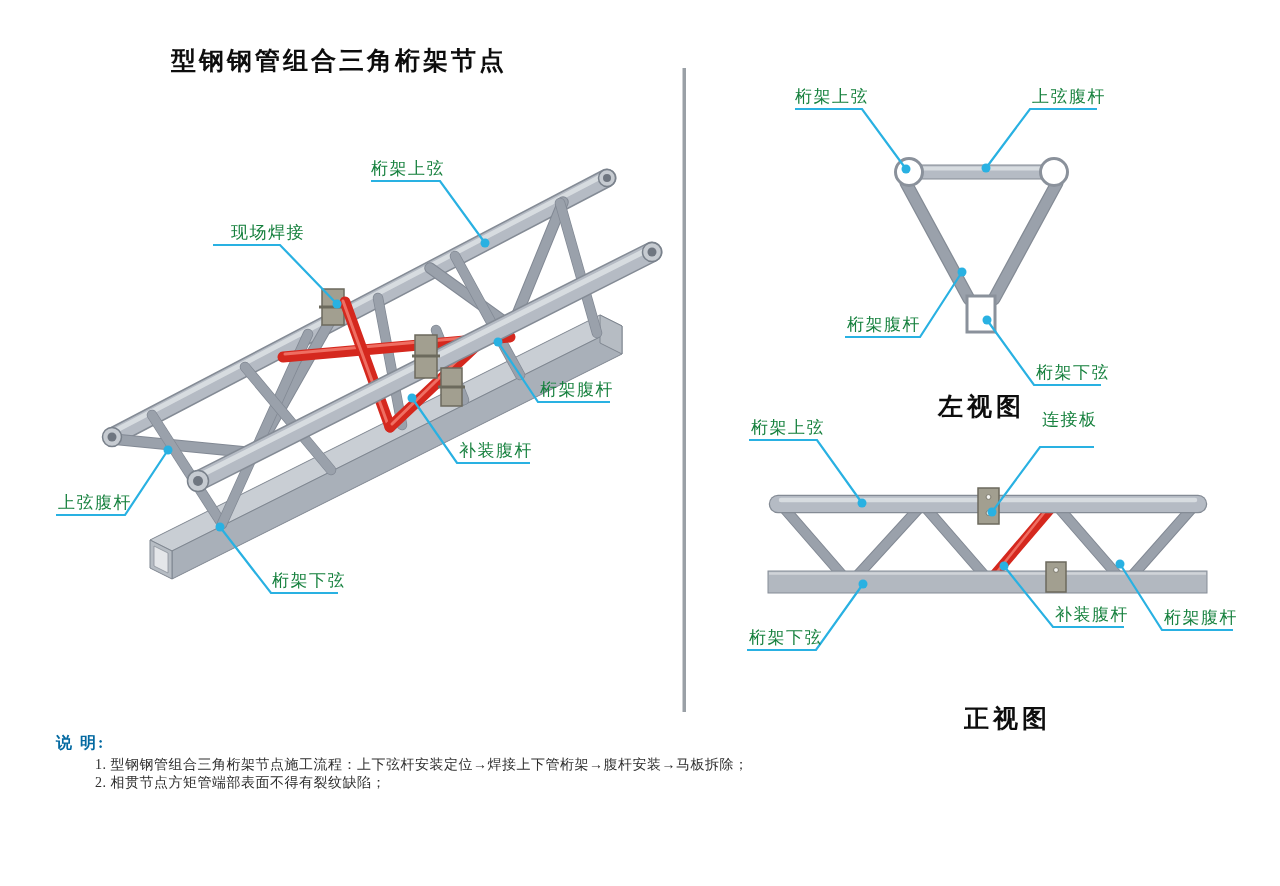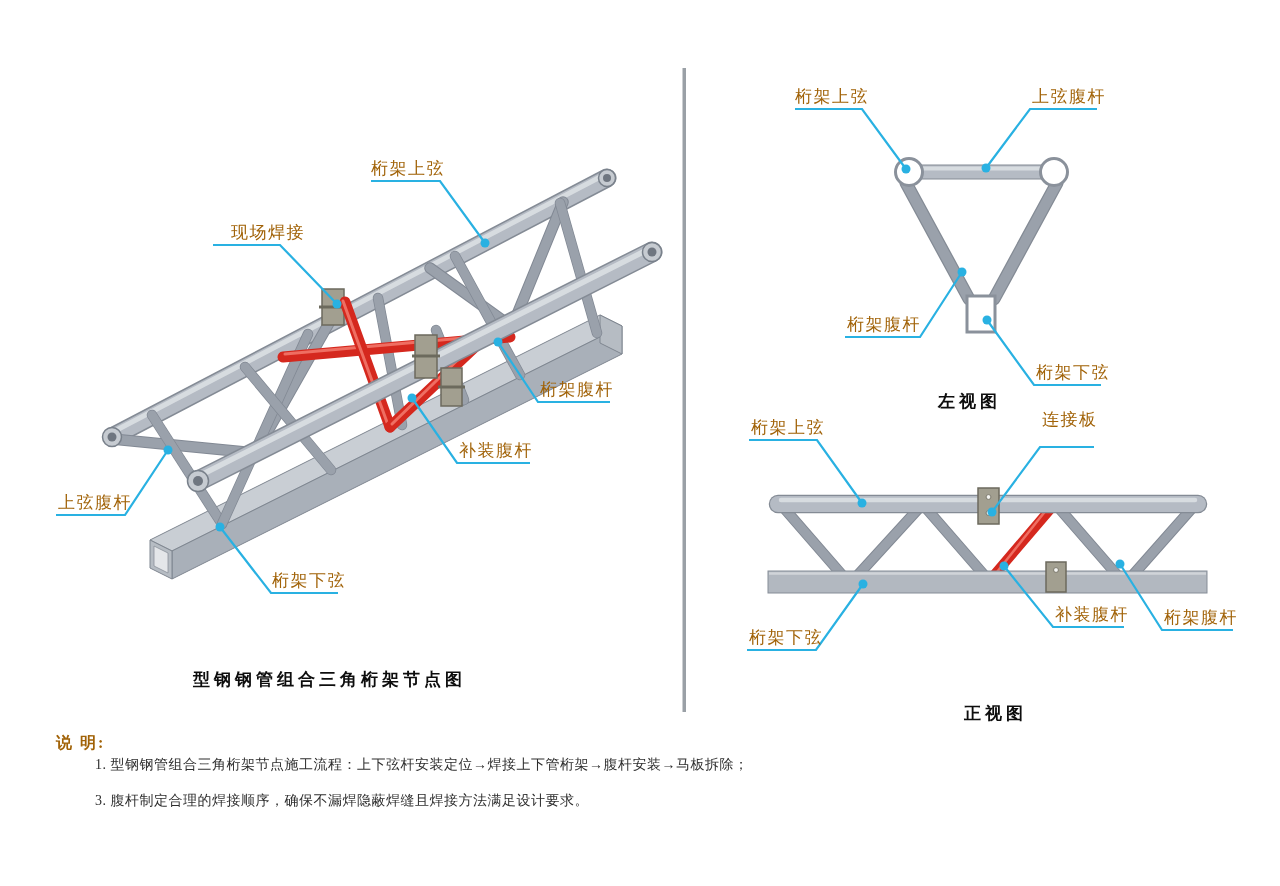--- a/index.html
+++ b/index.html
@@ -1,22 +1,22 @@
 <!DOCTYPE html>
 <html><head>
 <meta charset="utf-8">
 <style>
   html,body{margin:0;padding:0;background:#fff;}
   .canvas{position:relative;width:1280px;height:886px;background:#ffffff;overflow:hidden;
           font-family:"Liberation Serif",serif;}
   .title{position:absolute;left:171px;top:44px;font-size:25px;font-weight:bold;color:#0d0d0d;
          letter-spacing:3px;white-space:nowrap;}
-  .cap{position:absolute;font-size:17px;font-weight:bold;color:#0d0d0d;letter-spacing:4px;white-space:nowrap;}
-  .lbl{position:absolute;font-size:17px;color:#a16207;letter-spacing:1.5px;white-space:nowrap;}
-  .note-h{position:absolute;left:56px;top:733px;font-size:16px;font-weight:bold;color:#a16207;
+  .cap{position:absolute;font-size:25px;font-weight:bold;color:#0d0d0d;letter-spacing:4px;white-space:nowrap;}
+  .lbl{position:absolute;font-size:17px;color:#15803d;letter-spacing:1.5px;white-space:nowrap;}
+  .note-h{position:absolute;left:56px;top:733px;font-size:16px;font-weight:bold;color:#0369a1;
           letter-spacing:2px;white-space:nowrap;}
   .note{position:absolute;left:95px;font-size:14px;color:#2e2e2e;letter-spacing:0.5px;white-space:nowrap;}
   svg{position:absolute;left:0;top:0;}
   .leader{fill:none;stroke:#29b1e2;stroke-width:2.2;}
   .dot{fill:#29b1e2;stroke:none;}
   .tube-o{stroke:#848b95;stroke-linecap:round;fill:none;}
   .tube{stroke:#b5bbc4;stroke-linecap:round;fill:none;}
   .tube-h{stroke:#d9dde2;stroke-linecap:round;fill:none;opacity:.95;}
   .web{stroke:#9aa1ab;stroke-linecap:round;fill:none;}
   .web-o{stroke:#828994;stroke-linecap:round;fill:none;}
@@ -211,39 +211,39 @@
       <polyline class="leader" points="747,650 816,650 863,584"></polyline>
           <circle class="dot" cx="863" cy="584" r="4.5"></circle>
       <polyline class="leader" points="1124,627 1053,627 1004,566"></polyline>
           <circle class="dot" cx="1004" cy="566" r="4.5"></circle>
       <polyline class="leader" points="1233,630 1162,630 1120,564"></polyline>
           <circle class="dot" cx="1120" cy="564" r="4.5"></circle>
     </g>
   </g>
 </svg>
 
+<div class="title">型钢钢管组合三角桁架节点</div>
 
 <div class="lbl" style="left:371px;top:157px">桁架上弦</div>
 <div class="lbl" style="left:231px;top:221px">现场焊接</div>
 <div class="lbl" style="left:540px;top:378px">桁架腹杆</div>
 <div class="lbl" style="left:459px;top:439px">补装腹杆</div>
 <div class="lbl" style="left:58px;top:491px">上弦腹杆</div>
 <div class="lbl" style="left:272px;top:569px">桁架下弦</div>
-<div class="cap" style="left:193px;top:668px">型钢钢管组合三角桁架节点图</div>
 
 <div class="lbl" style="left:795px;top:85px">桁架上弦</div>
 <div class="lbl" style="left:1032px;top:85px">上弦腹杆</div>
 <div class="lbl" style="left:847px;top:313px">桁架腹杆</div>
 <div class="lbl" style="left:1036px;top:361px">桁架下弦</div>
 <div class="cap" style="left:938px;top:390px">左视图</div>
 
 <div class="lbl" style="left:751px;top:416px">桁架上弦</div>
 <div class="lbl" style="left:1042px;top:408px">连接板</div>
 <div class="lbl" style="left:749px;top:626px">桁架下弦</div>
 <div class="lbl" style="left:1055px;top:603px">补装腹杆</div>
 <div class="lbl" style="left:1164px;top:606px">桁架腹杆</div>
 <div class="cap" style="left:964px;top:702px">正视图</div>
 
 <div class="note-h">说 明:</div>
 <div class="note" style="top:756px">1. 型钢钢管组合三角桁架节点施工流程：上下弦杆安装定位→焊接上下管桁架→腹杆安装→马板拆除；</div>
-<div class="note" style="top:792px">3. 腹杆制定合理的焊接顺序，确保不漏焊隐蔽焊缝且焊接方法满足设计要求。</div>
+<div class="note" style="top:774px">2. 相贯节点方矩管端部表面不得有裂纹缺陷；</div>
 
 </div>
 
 </body></html>

